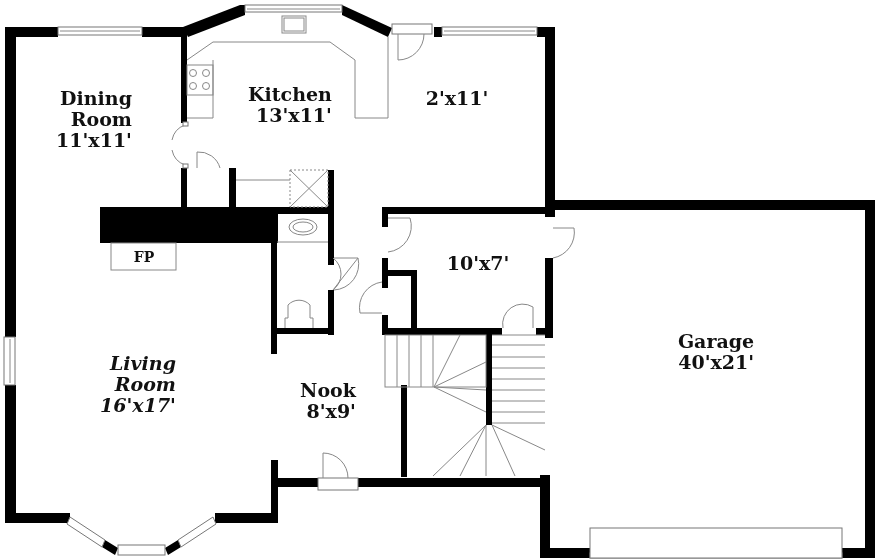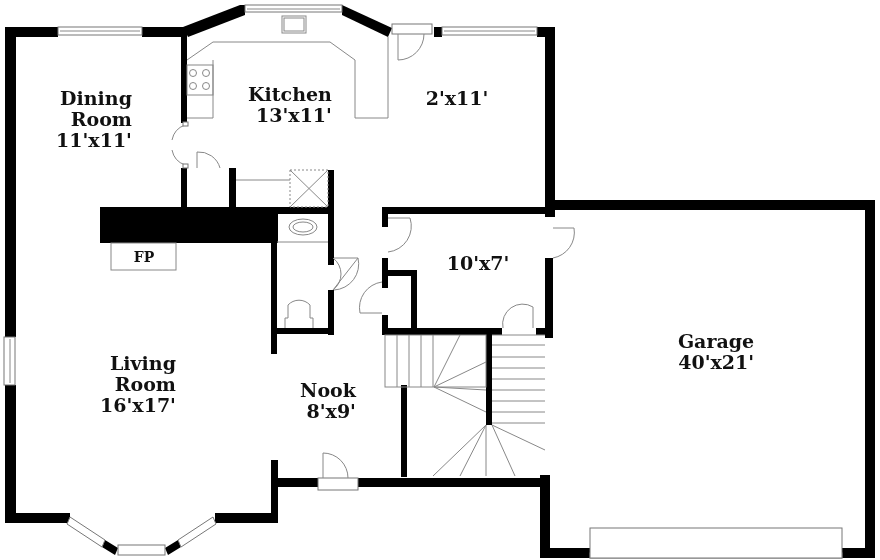--- a/index.html
+++ b/index.html
@@ -175,21 +175,21 @@
 <div class="lbl" style="left:290px;top:84px;">
   <span>Kitchen</span>
   <span>13'x11'</span>
 </div>
 <div class="lbl" style="left:457px;top:88px;">
   <span>2'x11'</span>
 </div>
 <div class="lbl" style="left:478px;top:253px;">
   <span>10'x7'</span>
 </div>
-<div class="lbl" style="left:138px;top:353px;">
+<div class="lbl" style="left:138px;top:353px;font-style:italic;">
   <span>Living</span>
   <span>Room</span>
   <span>16'x17'</span>
 </div>
 <div class="lbl" style="left:328px;top:380px;">
   <span>Nook</span>
   <span>8'x9'</span>
 </div>
 <div class="lbl" style="left:716px;top:331px;">
   <span>Garage</span>

